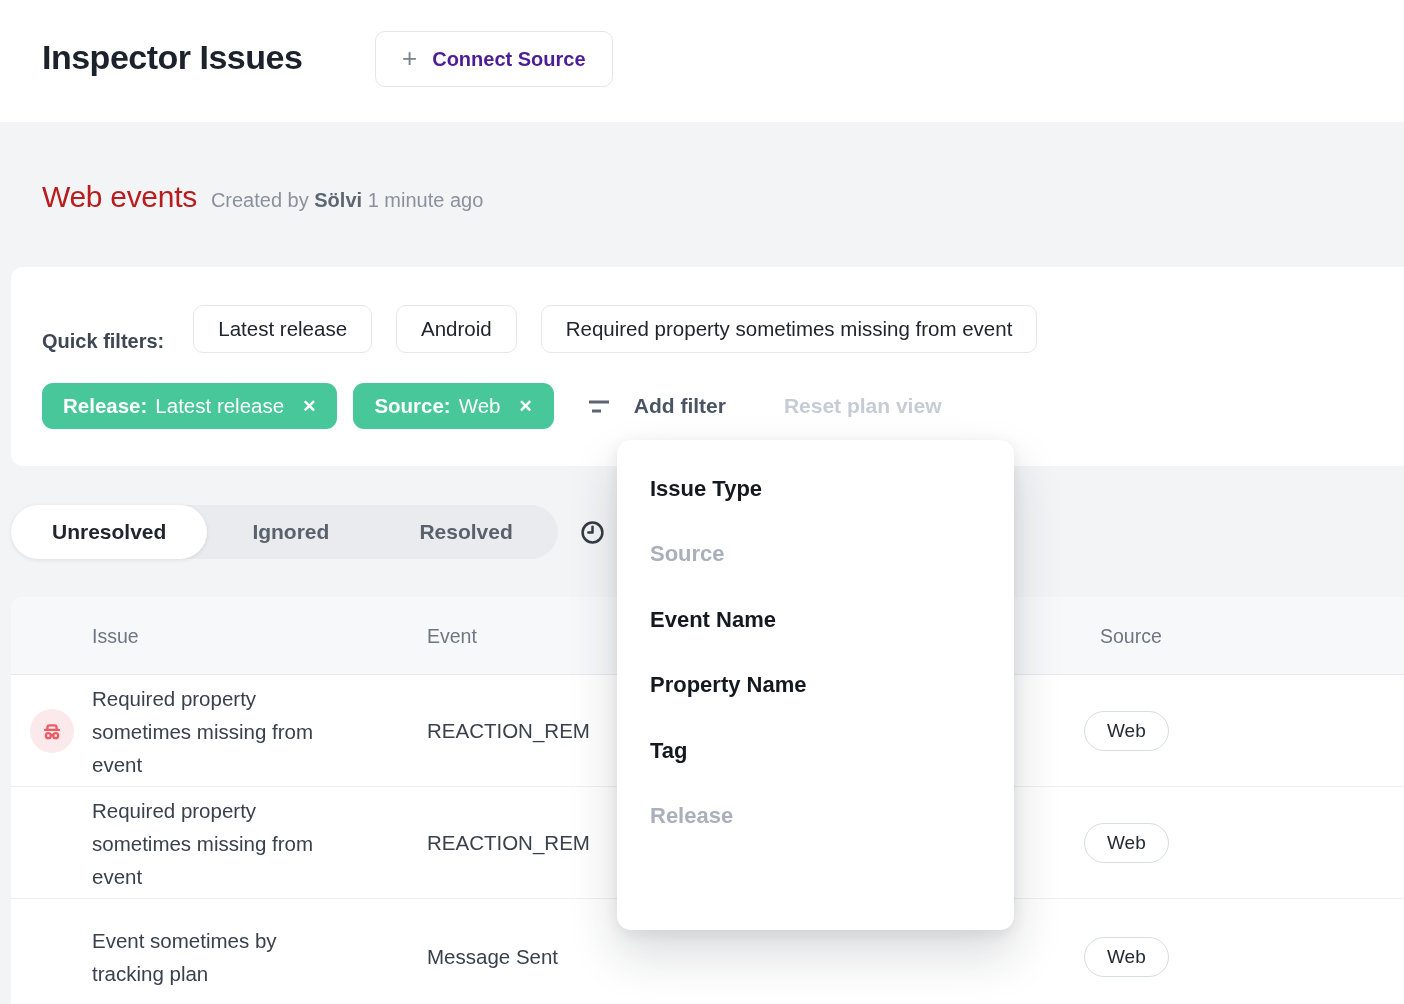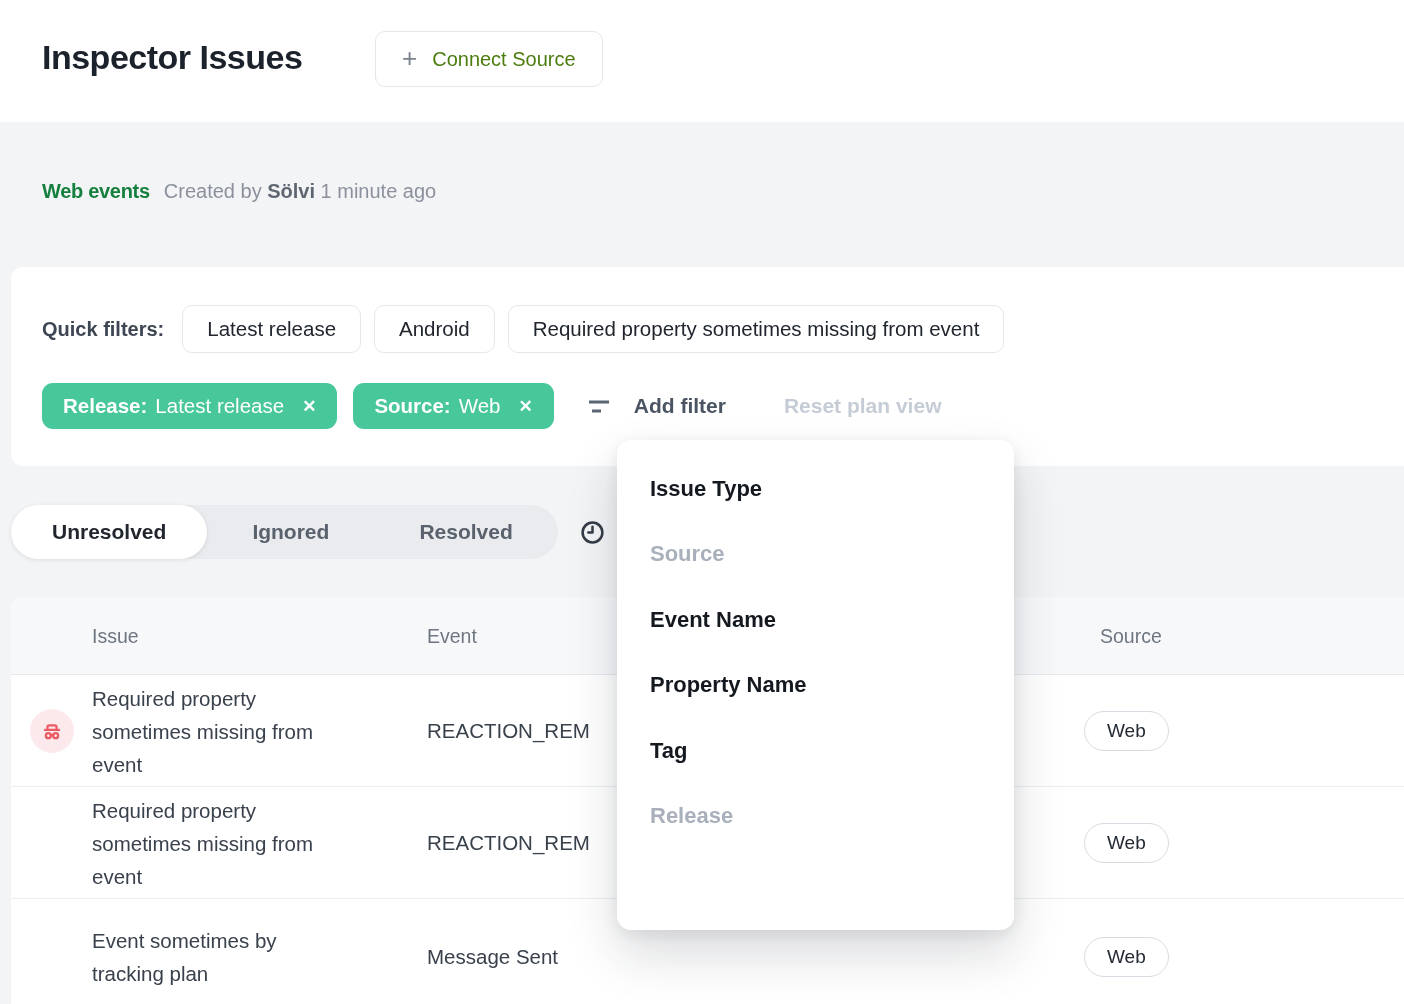--- a/index.html
+++ b/index.html
@@ -6,31 +6,31 @@
   html,body { width:1404px; height:1004px; }
   body { font-family: "Liberation Sans", sans-serif; background:#fff; }
   .page { position:relative; width:1404px; height:1004px; background:#F3F4F6; overflow:hidden; }
 
   
   .topbar { position:absolute; left:0; top:0; width:1404px; height:122px; background:#FFFFFF; }
   .page-title { position:absolute; left:42px; top:38px; font-size:34px; font-weight:700; color:#1C222B; letter-spacing:-0.5px; }
   .connect-btn { position:absolute; left:375px; top:31px; height:56px; display:flex; align-items:center; gap:15px;
     padding:0 26px; background:#fff; border:1px solid #E3E6EA; border-radius:10px; cursor:pointer; }
   .connect-btn .plus { font-size:26px; font-weight:400; color:#7A828E; line-height:1; margin-top:-2px; }
-  .connect-btn .lbl { font-size:20px; font-weight:400; color:#4d7c0f; }
+  .connect-btn .lbl { font-size:20px; font-weight:700; color:#4c1d95; }
 
   
   .view-title-row { position:absolute; left:42px; top:180px; display:flex; align-items:baseline; gap:14px; }
-  .view-title { font-size:20px; font-weight:700; color:#15803d; letter-spacing:-0.3px; }
+  .view-title { font-size:30px; font-weight:400; color:#b91c1c; letter-spacing:-0.3px; }
   .view-meta { font-size:20px; color:#8A919C; }
   .view-meta b { color:#5D6671; font-weight:700; }
 
   
   .filter-card { position:absolute; left:11px; top:267px; width:1393px; height:199px; background:#fff; border-radius:12px 0 0 12px; }
-  .qf-row { position:absolute; left:31px; top:38px; display:flex; align-items:center; gap:13px; }
+  .qf-row { position:absolute; left:31px; top:38px; display:flex; align-items:flex-end; gap:24px; }
   .qf-label { font-size:20px; font-weight:700; color:#3E4653; margin-right:5px; }
   .qf-btn { height:48px; display:flex; align-items:center; padding:0 24px; background:#fff; border:1px solid #E4E7EB;
     border-radius:10px; font-size:20.5px; font-weight:500; color:#21262E; cursor:pointer; white-space:nowrap; }
 
   .chip-row { position:absolute; left:31px; top:116px; display:flex; align-items:center; }
   .chip { height:46px; display:flex; align-items:center; gap:8px; padding:8px 21px; border-radius:11px;
     color:#fff; font-size:20.5px; margin-right:16px; cursor:default; }
   .chip b { font-weight:700; }
   .chip .x { font-size:17px; font-weight:700; margin-left:10px; cursor:pointer; }
 

